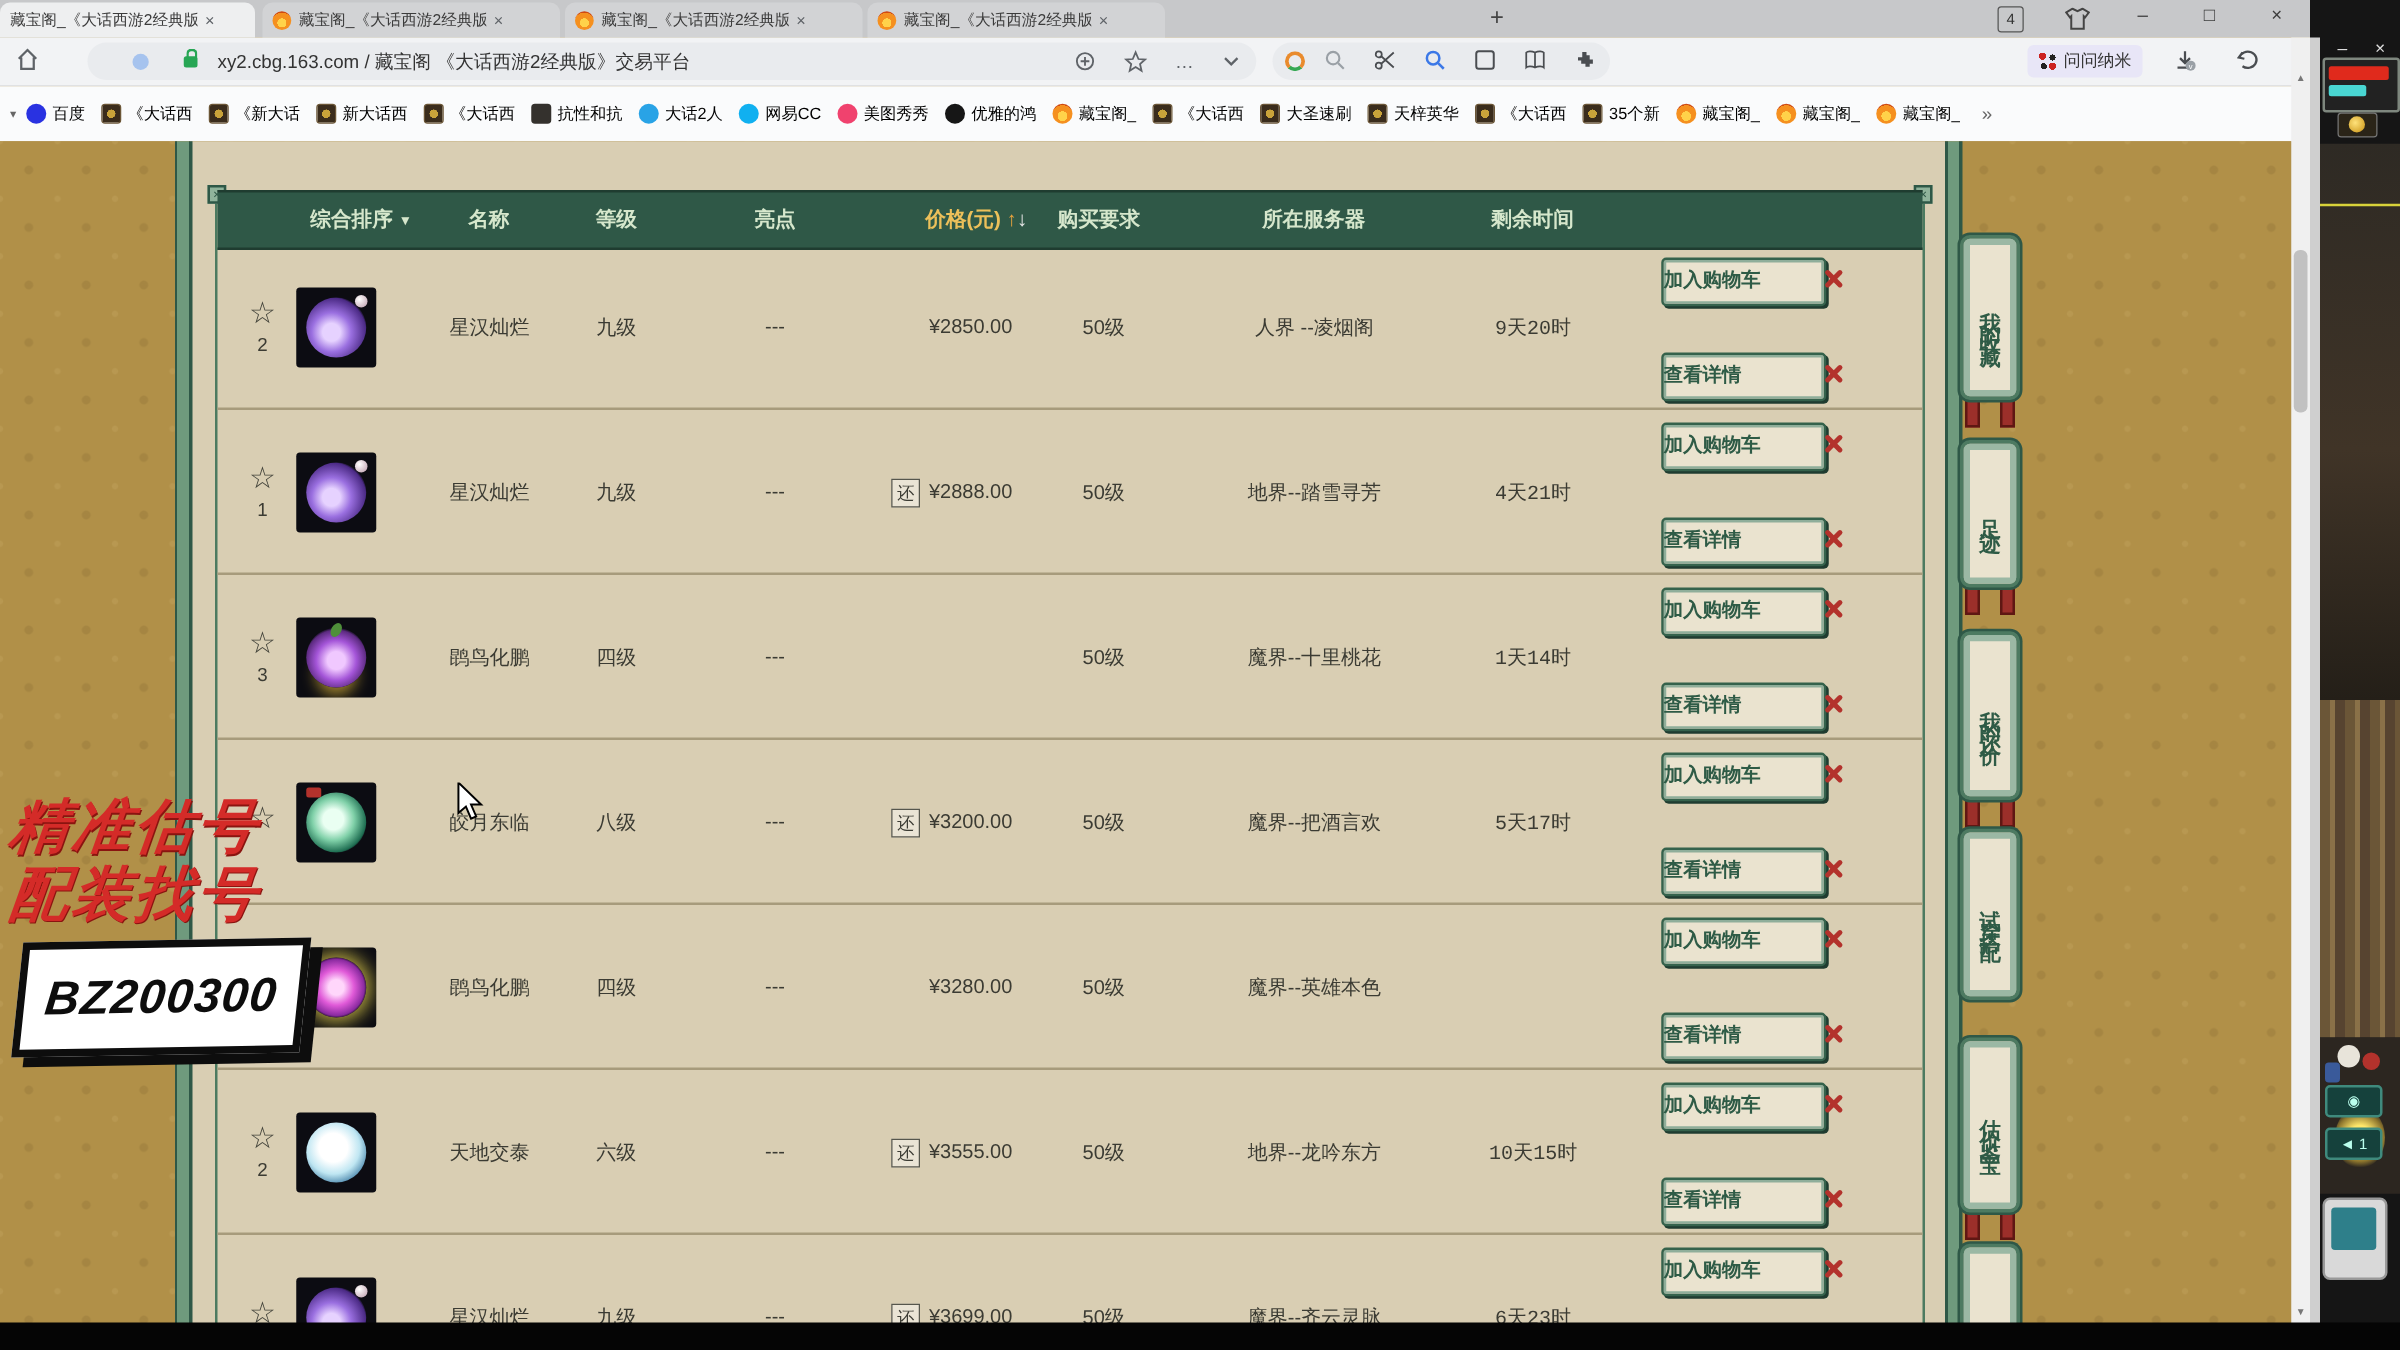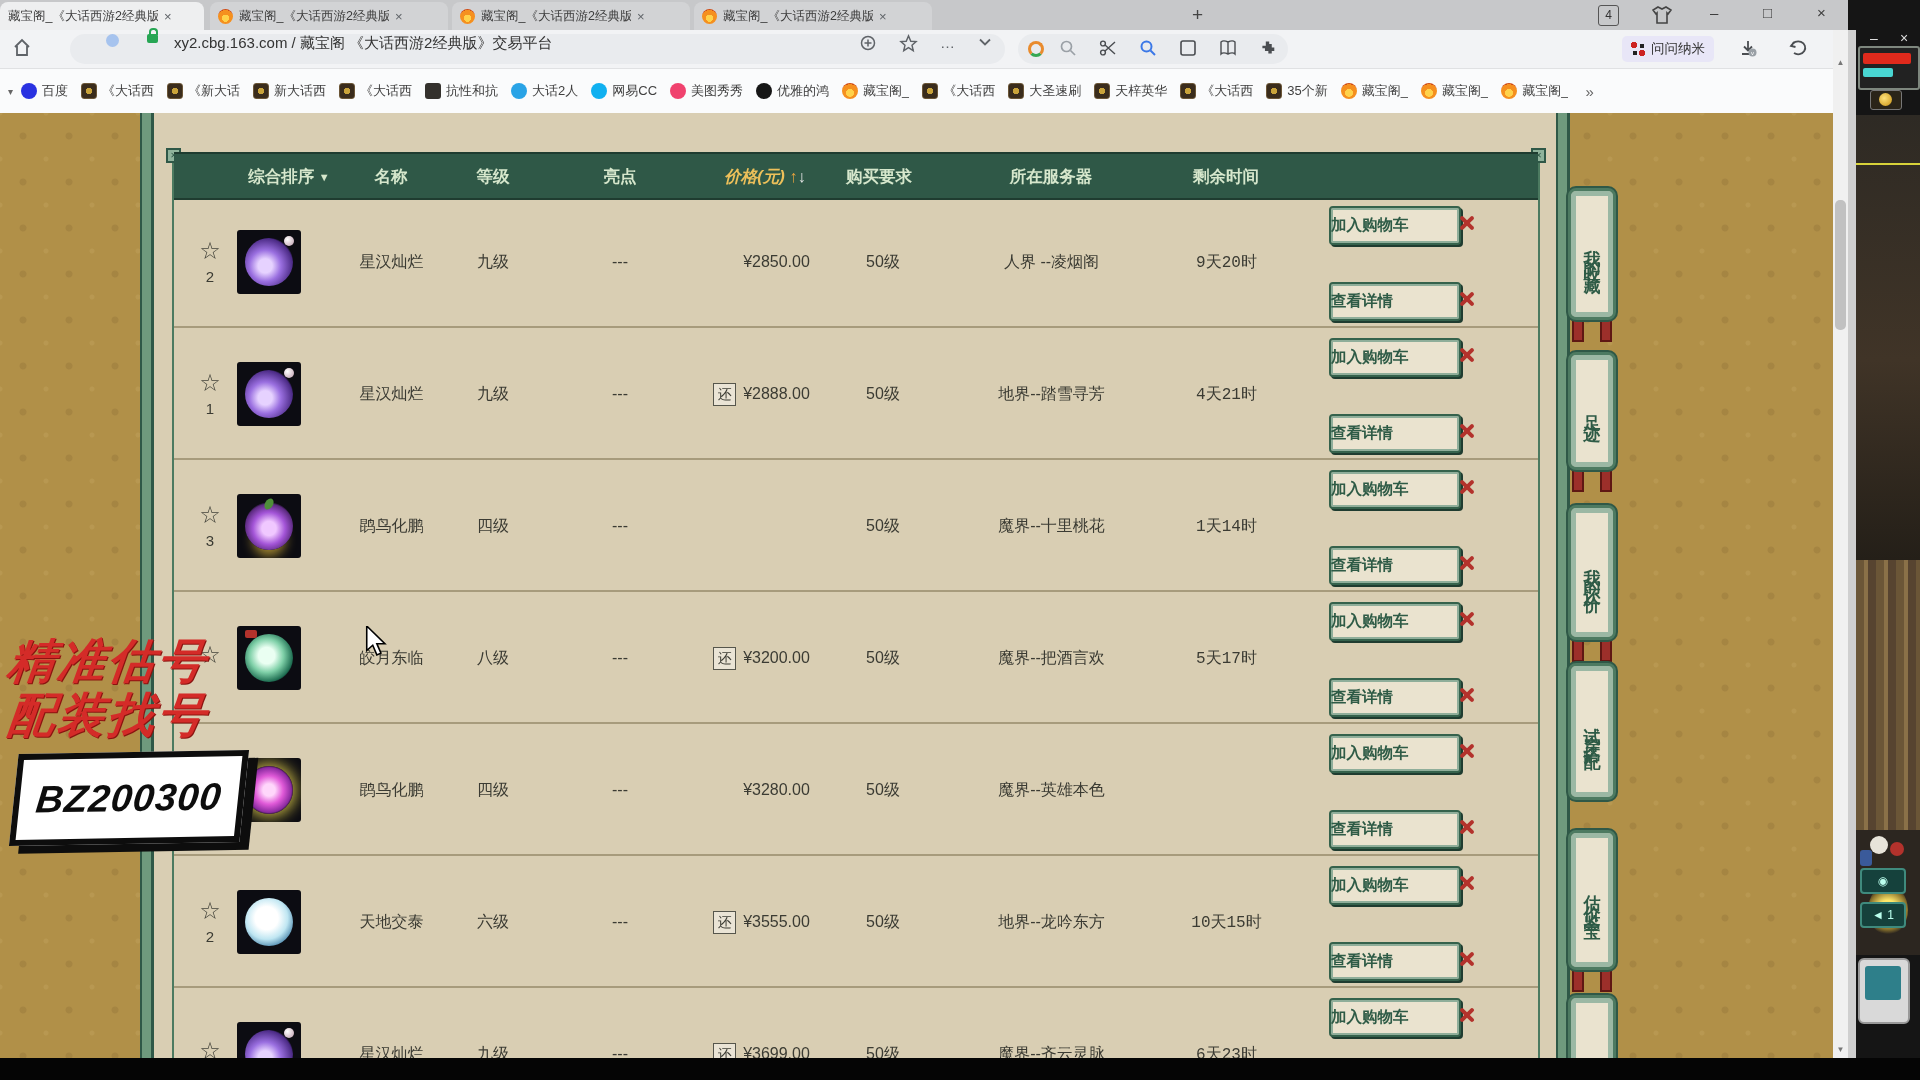--- a/index.html
+++ b/index.html
@@ -16,21 +16,21 @@
   .c-flame{background:radial-gradient(circle at 50% 62%,#ffd24a 0 30%,#f5901f 31% 68%,#d04a12 69%);}
   .newtab{position:absolute;left:1192px;top:4px;font-size:19px;color:#444;}
   .winctl{position:absolute;top:4px;font-size:15px;color:#3d3d3d;}
   .badge4{position:absolute;left:1598px;top:5px;width:19px;height:19px;border:1.5px solid #555;border-radius:3px;
           font-size:12px;color:#333;text-align:center;line-height:19px;}
   .shirt{position:absolute;left:1652px;top:6px;}
   .darkcorner{position:absolute;left:1852px;top:0;width:68px;height:30px;background:#2b2b2b;}
   .toolbar{position:absolute;left:0;top:30px;width:1852px;height:38px;background:#f2f3f5;border-bottom:1px solid #e0e1e3;}
   .homeicon{position:absolute;left:12px;top:8px;}
   .addr{position:absolute;left:70px;top:4px;width:935px;height:30px;background:#e9ebee;border-radius:15px;
-        display:flex;padding:0 12px;box-sizing:border-box;}
+        display:flex;align-items:center;padding:0 12px;box-sizing:border-box;}
   .bluedot{width:13px;height:13px;border-radius:50%;background:#a6c3ee;margin-left:24px;}
   .lock{position:relative;width:11px;height:9px;background:#27a654;border-radius:2px;margin-left:28px;}
   .lock:before{content:"";position:absolute;left:1.5px;top:-6px;width:5px;height:5px;border:2px solid #27a654;
                border-bottom:none;border-radius:4px 4px 0 0;}
   .urltext{font-size:15px;color:#333;margin-left:16px;white-space:nowrap;}
   .addr .spacer{flex:1;}
   .aicn{color:#5f6368;font-size:15px;margin-left:22px;}
   .searchpill{position:absolute;left:1018px;top:4px;width:270px;height:30px;background:#e9ebee;border-radius:15px;
               display:flex;align-items:center;padding:0 10px;box-sizing:border-box;}
   .qlogo{width:16px;height:16px;border-radius:50%;border:3.2px solid #e98b2d;border-bottom-color:#35a853;box-sizing:border-box;}
@@ -40,21 +40,21 @@
   .nanoicon{width:14px;height:14px;margin-right:6px;background:
       radial-gradient(circle 3px at 3px 3px,#c22 98%,transparent),
       radial-gradient(circle 2.5px at 11px 4px,#222 98%,transparent),
       radial-gradient(circle 2.5px at 4px 11px,#222 98%,transparent),
       radial-gradient(circle 3px at 11px 11px,#c22 98%,transparent);}
   .ticn{position:absolute;top:8px;color:#4a4d51;font-size:16px;}
   .bookbar{position:absolute;left:0;top:69px;width:1852px;height:44px;background:#fafbfc;display:flex;
            align-items:center;padding:0 6px;box-sizing:border-box;overflow:hidden;}
   .bm{display:flex;align-items:center;margin-right:13px;flex:0 0 auto;}
   .bm .fv{width:16px;height:16px;border-radius:3px;margin-right:5px;flex:0 0 auto;}
-  .bm .lbl{font-size:13px;color:#404040;white-space:nowrap;max-width:62px;overflow:hidden;}
+  .bm .lbl{font-size:13px;color:#000000;white-space:nowrap;max-width:62px;overflow:hidden;}
   .fv.round{border-radius:50%;}
   .c-baidu{background:#2932e1;}
   .c-game{background:radial-gradient(circle at 50% 50%,#c9a33a 0 34%,#3a2c1c 35%);border:1px solid #6b5637;box-sizing:border-box;}
   .c-dark{background:#34312d;}
   .c-bird{background:#29a3e6;}
   .c-cc{background:#10b0f0;}
   .c-meitu{background:#f0426e;}
   .c-tiktok{background:#161616;}
   .caret{font-size:10px;color:#666;margin:0 8px 0 2px;}
   .chev2{font-size:15px;color:#666;margin-left:4px;}
@@ -353,21 +353,21 @@
       <div class="cap" style="left:-8px;">✕</div>
       <div class="cap" style="right:-8px;">✕</div>
 
       <div class="thead">
         <div class="hl" style="left:30px;width:170px;">
           <span>综合排序</span> <span class="tri">▼</span>
         </div>
         <div class="hl" style="left:157px;width:120px;">名称</div>
         <div class="hl" style="left:259px;width:120px;">等级</div>
         <div class="hl" style="left:386px;width:120px;">亮点</div>
-        <div class="hl gold" style="left:516px;width:150px;font-style:italic;">
+        <div class="hl gold" style="left:532px;width:150px;">
           <span>价格(元)</span>
           <span class="arrup">↑</span><span class="arrdn">↓</span>
         </div>
         <div class="hl" style="left:645px;width:120px;">购买要求</div>
         <div class="hl" style="left:817px;width:120px;">所在服务器</div>
         <div class="hl" style="left:992px;width:120px;">剩余时间</div>
       </div>
 
       <div class="rows">
 

